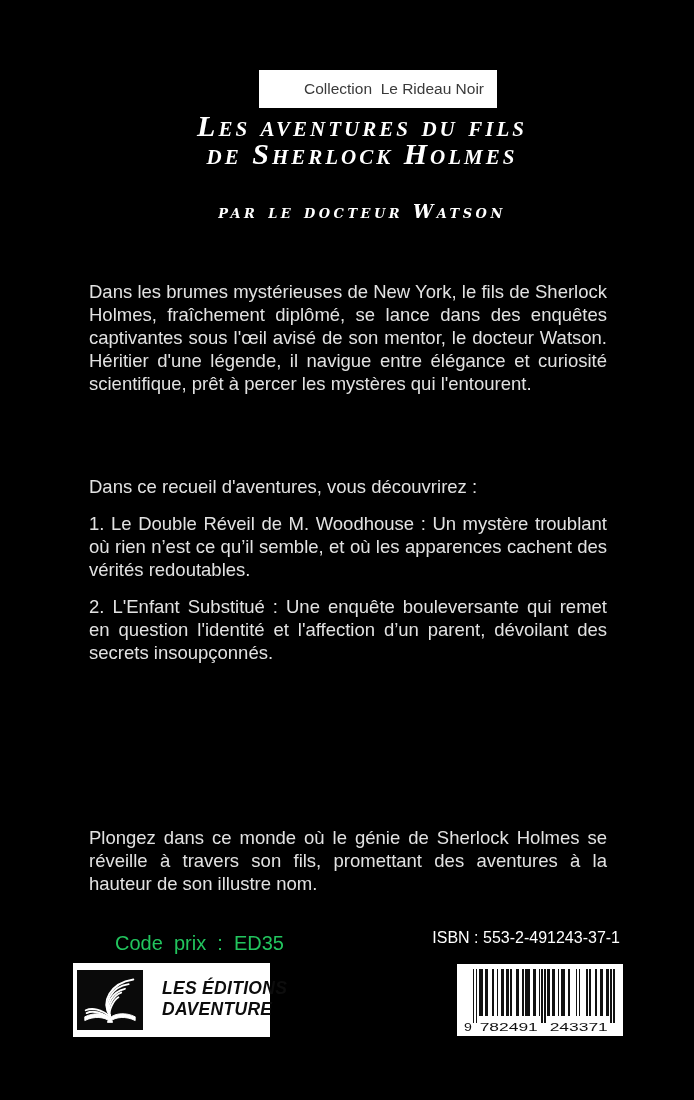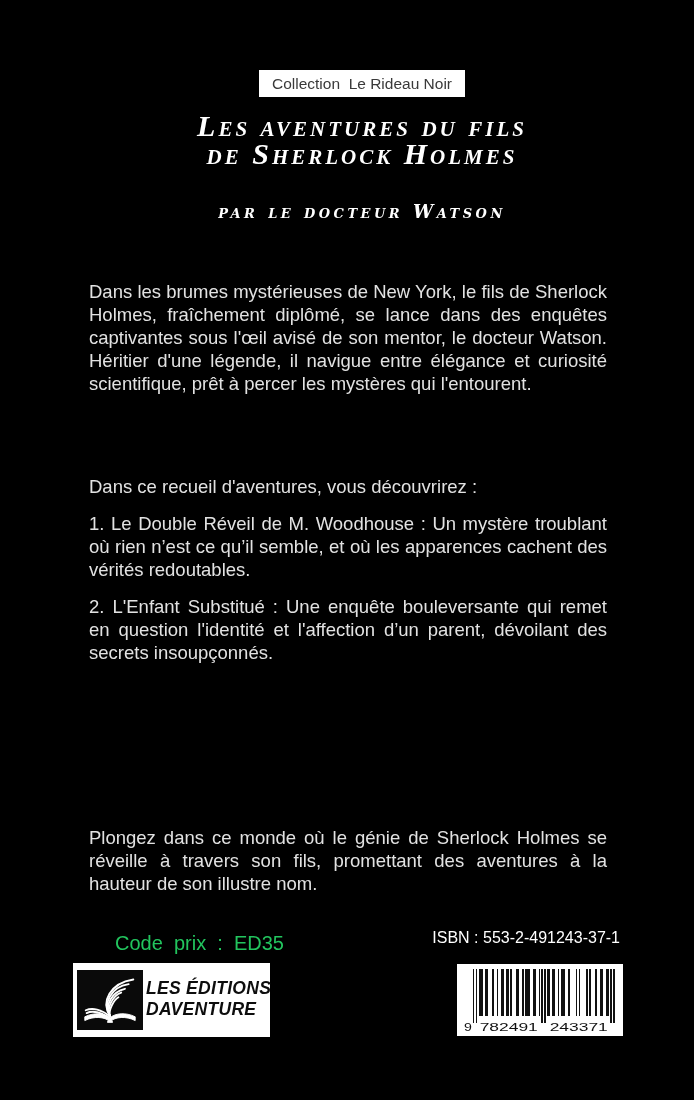--- a/index.html
+++ b/index.html
@@ -13,26 +13,27 @@
   body{
     width:694px;height:1100px;
     background:var(--bg);
     position:relative;
     overflow:hidden;
     font-family:"Liberation Sans",sans-serif;
   }
   .abs{position:absolute;}
 
   .collection-badge{
-    left:259px;top:70px;width:206px;height:27px;
+    left:259px;top:70px;width:206px;height:38px;
     background:var(--badge-bg);
     color:var(--badge-text);
     font-size:15.5px;
     display:flex;align-items:center;justify-content:center;
     white-space:pre;
+    padding-left:32px;
   }
 
   .title-block{
     left:30px;right:0;top:112px;
     text-align:center;
     color:var(--title-text);
     font-family:Liberation Serif, serif;
     font-style:italic;font-weight:bold;
     font-variant:small-caps;
   }
@@ -72,21 +73,21 @@
     background:#ffffff;
     display:flex;align-items:flex-start;
   }
   .logo-mark{
     width:66px;height:60px;background:#0a0a0a;
     margin:7px 0 0 4px;flex:0 0 auto;
     display:flex;align-items:center;justify-content:center;
   }
   .logo-mark svg{display:block;}
   .publisher-name{
-    margin:15px 0 0 3px;
+    margin:15px 0 0 19px;
     font-style:italic;font-weight:700;
     font-size:17.5px;line-height:21px;
     color:#0d0d0d;letter-spacing:0.3px;
     white-space:nowrap;
   }
 
   .barcode-box{
     left:457px;top:964px;width:166px;height:72px;
     background:#ffffff;
     display:flex;align-items:flex-start;justify-content:center;

